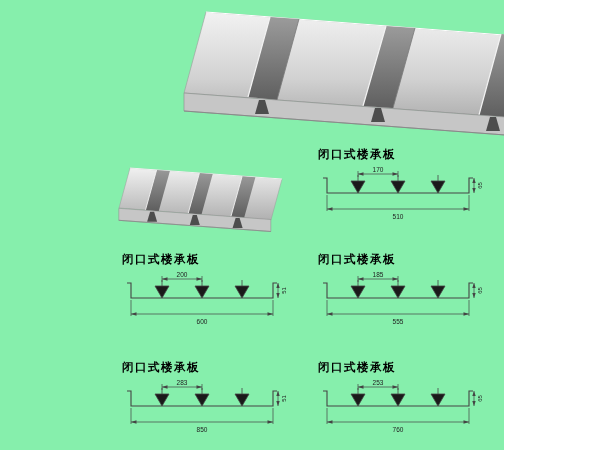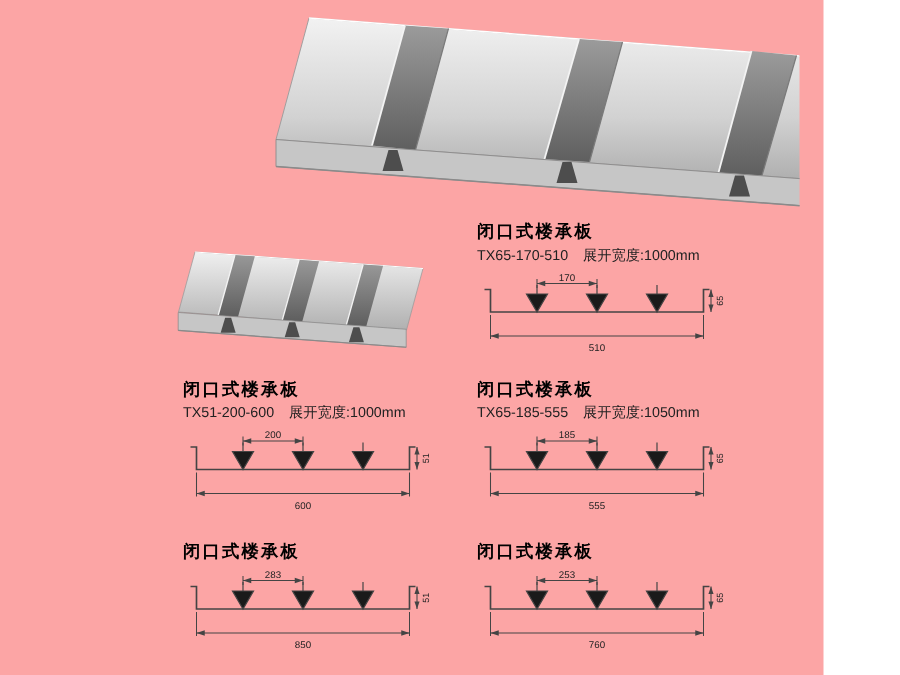--- a/index.html
+++ b/index.html
@@ -1,16 +1,16 @@
 <!DOCTYPE html>
 <html><head>
 <meta charset="utf-8">
 <style>
   html,body{margin:0;padding:0;background:#fff;}
-  .page{position:relative;width:549px;height:450px;background:#fca5a5;overflow:hidden;
+  .page{position:relative;width:504px;height:450px;background:#86efac;overflow:hidden;
         font-family:"Liberation Sans", sans-serif;}
   .render{position:absolute;}
   .product{position:absolute;width:170px;}
   .p-title{font-weight:bold;font-size:11.5px;color:#000;letter-spacing:1.5px;}
   .p-model{font-size:9.5px;color:#222;margin-top:2px;white-space:nowrap;}
   .p-model .expand{margin-left:10px;}
   svg{display:block;}
   svg text{font-family:"Liberation Sans", sans-serif;fill:#222;}
   .diag{margin-top:3px;}
 </style>
@@ -86,23 +86,20 @@
         <polygon points="50.1,53.8 54.1,53.8 57.1,63.8 47.1,63.8" fill="#4d4d4d"></polygon>
         <polygon points="92.8,56.9 96.8,56.9 99.8,66.9 89.8,66.9" fill="#4d4d4d"></polygon>
         <polygon points="135.6,60.1 139.6,60.1 142.6,70.1 132.6,70.1" fill="#4d4d4d"></polygon>
         <line x1="18.8" y1="62.3" x2="170.8" y2="73.5" stroke="#8a8a8a" stroke-width="0.8"></line>
       </g>
     </svg>
   </div>
 
   <div class="product" style="left:318px;top:147px;">
     <div class="p-title">闭口式楼承板</div>
-    <div class="p-model">
-      <span>TX65-170-510</span><span class="expand">展开宽度:1000mm</span>
-    </div>
     <svg class="diag" width="166" height="62" viewBox="0 0 166 62">
       <path d="M5,13 L9,13 L9,28 L151,28 L151,13 L155,13" fill="none" stroke="#444" stroke-width="1.1"></path>
       <g fill="#1a1a1a" stroke="#444" stroke-width="0.8">
         <line x1="40" y1="10" x2="40" y2="17"></line>
           <polygon points="33,16 47,16 40,28"></polygon>
         <line x1="80" y1="10" x2="80" y2="17"></line>
           <polygon points="73,16 87,16 80,28"></polygon>
         <line x1="120" y1="10" x2="120" y2="17"></line>
           <polygon points="113,16 127,16 120,28"></polygon>
       </g>
@@ -126,23 +123,20 @@
         <line x1="156" y1="13" x2="156" y2="28"></line>
         <polygon points="156,13 154.3,18 157.7,18" fill="#444" stroke="none"></polygon>
         <polygon points="156,28 154.3,23 157.7,23" fill="#444" stroke="none"></polygon>
       </g>
       <text transform="translate(164,20.5) rotate(-90)" font-size="6" text-anchor="middle">65</text>
     </svg>
   </div>
 
   <div class="product" style="left:122px;top:252px;">
     <div class="p-title">闭口式楼承板</div>
-    <div class="p-model">
-      <span>TX51-200-600</span><span class="expand">展开宽度:1000mm</span>
-    </div>
     <svg class="diag" width="166" height="62" viewBox="0 0 166 62">
       <path d="M5,13 L9,13 L9,28 L151,28 L151,13 L155,13" fill="none" stroke="#444" stroke-width="1.1"></path>
       <g fill="#1a1a1a" stroke="#444" stroke-width="0.8">
         <line x1="40" y1="10" x2="40" y2="17"></line>
           <polygon points="33,16 47,16 40,28"></polygon>
         <line x1="80" y1="10" x2="80" y2="17"></line>
           <polygon points="73,16 87,16 80,28"></polygon>
         <line x1="120" y1="10" x2="120" y2="17"></line>
           <polygon points="113,16 127,16 120,28"></polygon>
       </g>
@@ -166,23 +160,20 @@
         <line x1="156" y1="13" x2="156" y2="28"></line>
         <polygon points="156,13 154.3,18 157.7,18" fill="#444" stroke="none"></polygon>
         <polygon points="156,28 154.3,23 157.7,23" fill="#444" stroke="none"></polygon>
       </g>
       <text transform="translate(164,20.5) rotate(-90)" font-size="6" text-anchor="middle">51</text>
     </svg>
   </div>
 
   <div class="product" style="left:318px;top:252px;">
     <div class="p-title">闭口式楼承板</div>
-    <div class="p-model">
-      <span>TX65-185-555</span><span class="expand">展开宽度:1050mm</span>
-    </div>
     <svg class="diag" width="166" height="62" viewBox="0 0 166 62">
       <path d="M5,13 L9,13 L9,28 L151,28 L151,13 L155,13" fill="none" stroke="#444" stroke-width="1.1"></path>
       <g fill="#1a1a1a" stroke="#444" stroke-width="0.8">
         <line x1="40" y1="10" x2="40" y2="17"></line>
           <polygon points="33,16 47,16 40,28"></polygon>
         <line x1="80" y1="10" x2="80" y2="17"></line>
           <polygon points="73,16 87,16 80,28"></polygon>
         <line x1="120" y1="10" x2="120" y2="17"></line>
           <polygon points="113,16 127,16 120,28"></polygon>
       </g>

